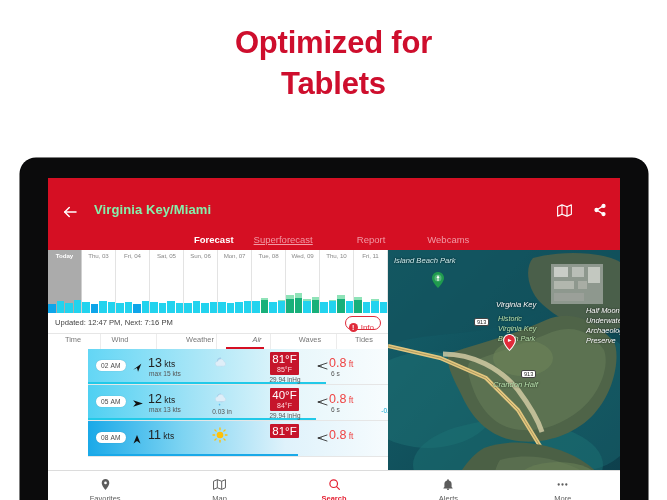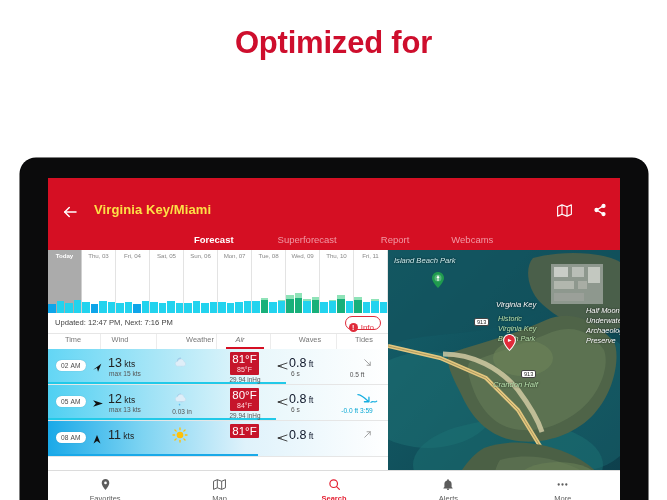--- a/index.html
+++ b/index.html
@@ -42,37 +42,37 @@
     position: relative; width: 572px; height: 72px;
     background: #D50F23;
   }
   .back-icon {
     position: absolute; left: 10px; top: 22px;
     width: 24px; height: 24px; color: #fff;
     display: flex; align-items: center; justify-content: center;
   }
   .title {
     position: absolute; left: 46px; top: 24px;
-    color: #fde047; font-size: 13px; font-weight: bold;
+    color: #86efac; font-size: 13px; font-weight: bold;
     letter-spacing: 0.1px;
   }
   .hdr-actions { position: absolute; right: 10px; top: 22px; display: flex; gap: 16px; }
   .hdr-actions .ic { width: 20px; height: 20px; color: #fff; display:flex; align-items:center; justify-content:center; }
 
   .tabs {
     position: absolute; left: 0; bottom: 0; width: 572px; height: 24px;
     display: flex; align-items: flex-end;
   }
   .tab {
     font-size: 9.5px; color: #F19AA5; padding-bottom: 5px;
     position: relative; white-space: nowrap;
   }
   .tab.active { color: #ffffff; font-weight: bold; }
   .tab:nth-child(1) { margin-left: 146px; }
-  .tab:nth-child(2) { margin-left: 44px; }
+  .tab:nth-child(2) { margin-left: 20px; text-decoration: underline; }
   .tab:nth-child(3) { margin-left: 44px; }
   .tab:nth-child(4) { margin-left: 42px; }
 
   
   .body-split { position: relative; width: 572px; height: 260px; }
   .left-pane {
     position: absolute; left: 0; top: 0; width: 340px; height: 260px;
     background: #fff; overflow: hidden;
   }
   .right-pane {
@@ -131,20 +131,21 @@
   }
   .ch-underline {
     position: absolute; bottom: 0; height: 2.5px; background: #D50F23;
   }
   .vline { position: absolute; top: 0; bottom: 0; width: 1px; background: #ececec; }
 
   .rows { position: relative; width: 340px; }
   .row {
     position: relative; width: 340px; height: 36px;
     border-bottom: 1px solid #e6e6e6;
+    margin-left: 40px;
   }
   .row-bg { position: absolute; inset: 0; }
   .row-accent { position: absolute; left: 0; bottom: 0; height: 2.5px; }
   .time-pill {
     position: absolute; left: 8px; top: 11px;
     background: #fff; border-radius: 8px; padding: 2px 5px;
     font-size: 6.6px; color: #4a4a4a; letter-spacing: 0.2px;
     box-shadow: 0 0 1px rgba(0,0,0,.25);
   }
   .wind-arrow { position: absolute; left: 43px; top: 12px; width: 13px; height: 13px; color: #111; }
@@ -157,21 +158,21 @@
 
   .air-box {
     position: absolute; left: 182px; top: 3px; width: 29px;
     background: #C6152B; border-radius: 1px; text-align: center; padding: 1px 0 1px;
   }
   .air-t1 { font-size: 11.5px; color: #fff; line-height: 12px; }
   .air-t2 { font-size: 7px; color: #ffd9de; line-height: 9px; }
   .air-press { position: absolute; left: 173px; top: 27px; width: 48px; text-align:center; font-size: 6.4px; color: #555; }
 
   .wave-arrow { position: absolute; left: 228px; top: 12px; width: 12px; height: 10px; color: #333; }
-  .wave-main { position: absolute; left: 241px; top: 7px; font-size: 12.5px; color: #0f172a; }
+  .wave-main { position: absolute; left: 241px; top: 7px; font-size: 12.5px; color: #ef4444; }
   .wave-main .u { font-size: 8.5px; }
   .wave-sub { position: absolute; left: 243px; top: 21px; font-size: 6.6px; color: #555; }
 
   .tide-arrow { position: absolute; left: 298px; top: 7px; width: 42px; height: 13px; display:flex; align-items:center; justify-content:center; }
   .tide-sub { position: absolute; left: 280px; top: 22px; width: 58px; text-align: center; font-size: 6.6px; color: #555; }
   .tide-sub.hl { color: #0aa8d4; }
 
   
   .map { position: absolute; inset: 0; background: #0f4a52; }
   .map-label {
@@ -208,20 +209,21 @@
   .nav-item.active .nav-label { font-weight: bold; }
   svg { display: block; }
 </style>
 </head>
 <body>
 
 <div id="root">
 
   <div class="promo">
     <div>Optimized for</div>
+    <div>Tablets</div>
   </div>
 
   <div class="tablet">
     <div class="screen">
 
       <div class="appbar">
         <div class="back-icon">
           <svg width="18" height="18" viewBox="0 0 24 24" fill="none" stroke="currentColor" stroke-width="2" stroke-linecap="round" stroke-linejoin="round">
               <line x1="20" y1="12" x2="5" y2="12"></line>
               <polyline points="11 18 5 12 11 6"></polyline>
@@ -372,21 +374,21 @@
 
           <div class="col-head" id="colhead">
               <div class="vline" style="left: 52px;"></div>
               <div class="vline" style="left: 108px;"></div>
               <div class="vline" style="left: 168px;"></div>
               <div class="vline" style="left: 222px;"></div>
               <div class="vline" style="left: 288px;"></div>
               <div class="ch" style="left: 0px; width: 50px;">Time</div>
               <div class="ch" style="left: 42px; width: 60px;">Wind</div>
               <div class="ch" style="left: 122px; width: 60px;">Weather</div>
-              <div class="ch" style="left: 172px; width: 40px; font-style: italic;">Air</div>
+              <div class="ch" style="left: 189px; width: 40px; font-style: italic;">Air</div>
               <div class="ch-underline" style="left: 178px; width: 38px;"></div>
               <div class="ch" style="left: 232px; width: 60px;">Waves</div>
               <div class="ch" style="left: 291px; width: 50px;">Tides</div>
             </div>
 
           <div class="rows" id="rows">
               <div class="row">
                 <div class="row-bg" style="background:linear-gradient(90deg,#63d6f5 0%,#a9e6f7 32%,#e9f7fb 62%,#ffffff 100%)"></div>
                 <div class="row-accent" style="width:238px;background:#22c9e8"></div>
                 <div class="time-pill">02 AM</div>
@@ -437,21 +439,21 @@
                 <div class="wind-sub">max 13 kts</div>
                 <div class="wx-icon">
                   <svg width="20" height="16" viewBox="0 0 32 24">
                     <path d="M16 3a7 7 0 1 0 7 9 8 8 0 0 1-7-9z" fill="#9ecbe8"></path>
                     <path d="M10 16a4 4 0 0 1 .6-7.9A5.4 5.4 0 0 1 21 9a3.6 3.6 0 0 1-.4 7z" fill="#dfeef8" stroke="#bcd9ea" stroke-width="0.7"></path>
                     <path d="M14 19c1.2 1.4 1.2 2.6 0 3.2-1.1.5-2-.6-1.4-1.8z" fill="#56b9ea"></path>
                   </svg>
                 </div>
                 <div class="wx-precip">0.03 in</div>
                 <div class="air-box">
-                  <div class="air-t1">80°F</div>
+                  <div class="air-t1">40°F</div>
                   <div class="air-t2">84°F</div>
                 </div>
                 <div class="air-press">29.94 inHg</div>
                 <div class="wave-arrow">
                   <svg width="12" height="10" viewBox="0 0 24 20" fill="none" stroke="#333" stroke-width="1.8" stroke-linecap="round" stroke-linejoin="round">
                     <path d="M22 4 L4 10 L22 16"></path>
                     <path d="M4 10 L11 10"></path>
                   </svg>
                 </div>
                 <div class="wave-main">0.8<span class="u"> ft</span></div>

